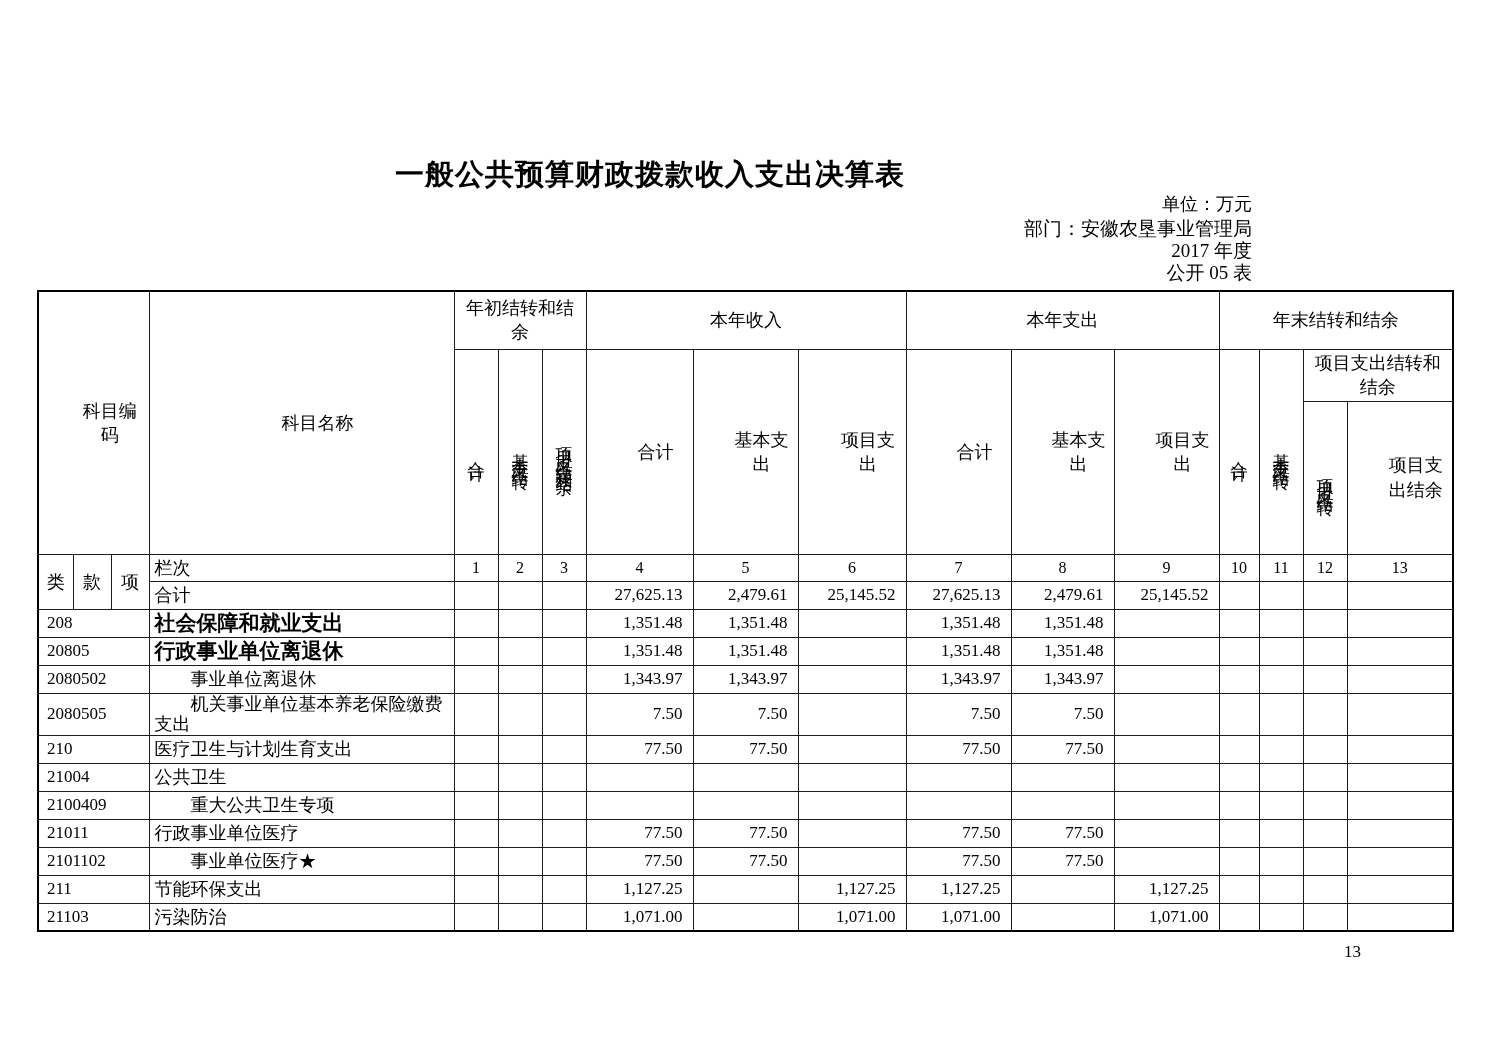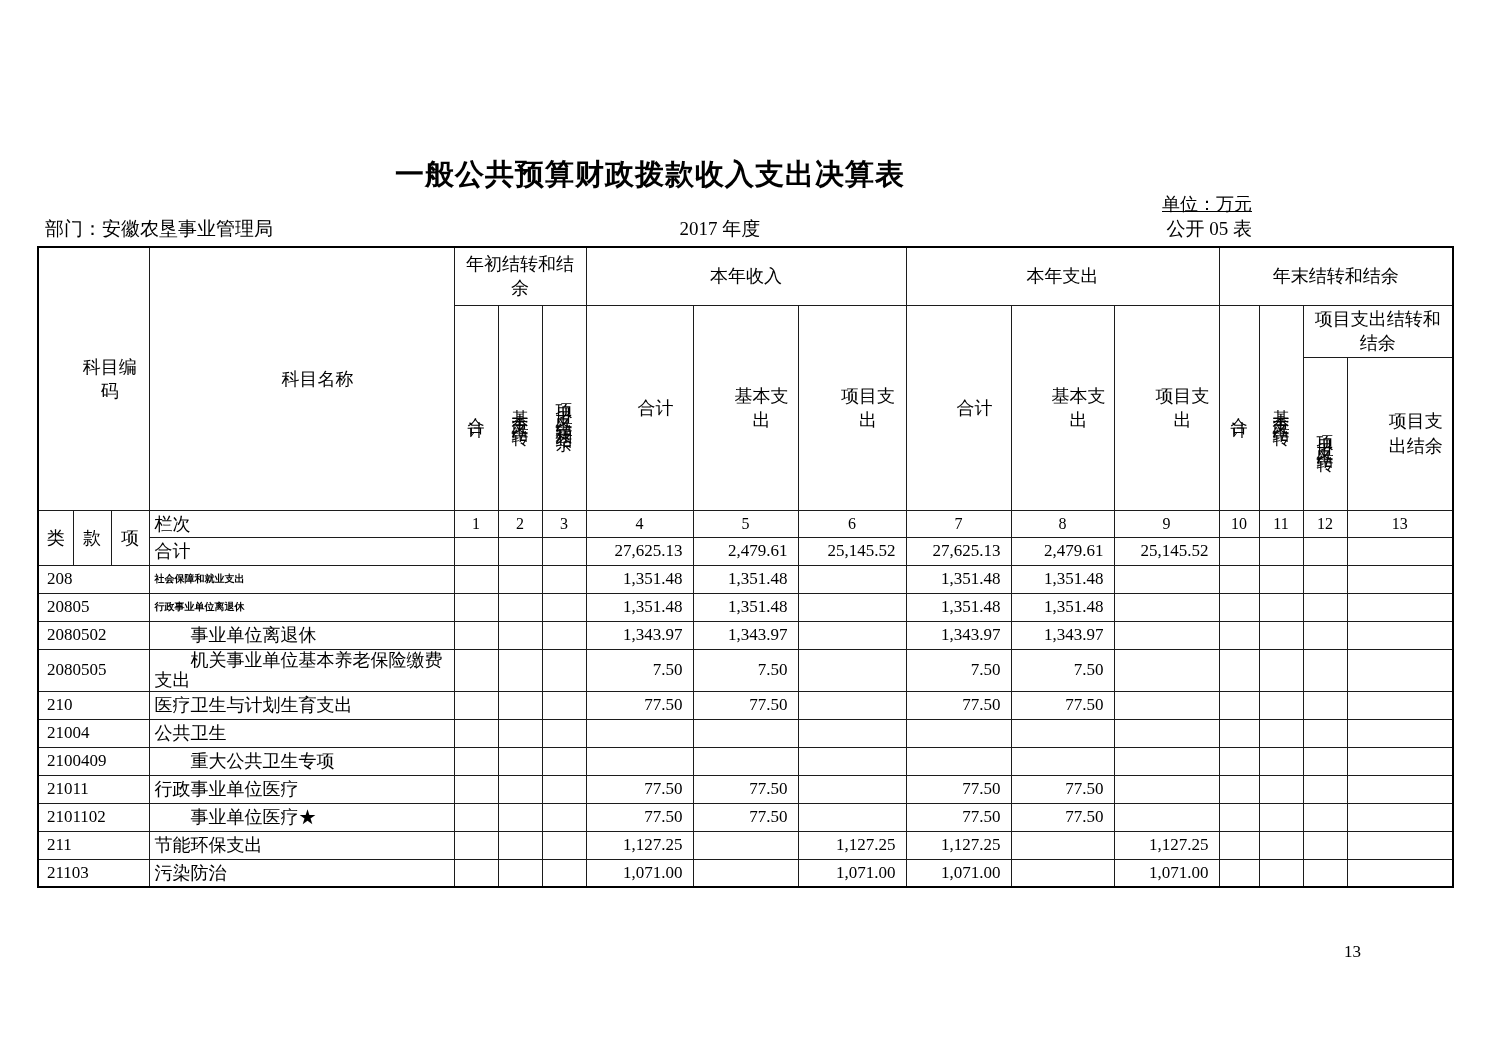--- a/index.html
+++ b/index.html
@@ -1,23 +1,23 @@
 <!DOCTYPE html>
 <html><head>
 <meta charset="utf-8">
 <style>
   html,body{margin:0;padding:0;background:#ffffff;}
   body{width:1500px;height:1055px;font-family:"Liberation Serif",serif;color:#000;position:relative;overflow:hidden;}
   .page{position:relative;width:1300px;height:1055px;background:#fff;}
 
   .title{margin:0;padding-top:158px;text-align:center;font-family:"Liberation Sans",sans-serif;
          font-weight:700;font-size:29px;line-height:32px;letter-spacing:1px;}
-  .unit-line{margin:4px 48px 0 37px;text-align:right;font-size:18px;line-height:20px;text-decoration:underline;}
+  .unit-line{margin:4px 48px 0 37px;text-align:right;font-size:18px;line-height:20px;}
   .meta-line{margin:4px 48px 0 45px;display:flex;justify-content:space-between;align-items:flex-end;
-             font-size:19px;line-height:22px;}
+             font-size:19px;line-height:22px;flex-direction:column;}
   .meta-line .mid{flex:0 0 auto;}
 
   table.fin{border-collapse:collapse;table-layout:fixed;width:1415px;margin:6px 0 0 37px;
             border:2px solid #000;}
   th,td{border:1px solid #1c1c1c;padding:0 4px;vertical-align:middle;overflow:hidden;
         font-weight:normal;font-size:17px;}
   tr.rowA{height:50px;}
   tr.rowB1{height:52px;}
   tr.rowB2{height:153px;}
   tr.lanci-row{height:27px;}
@@ -27,21 +27,21 @@
   th.group{font-size:18px;text-align:center;}
   .wrap6{max-width:6.4em;margin:4px auto;line-height:1.35;}
   .wrap7{max-width:7.4em;margin:0 auto;line-height:1.35;}
   .wrap4{max-width:4.6em;margin:0 auto;line-height:1.35;}
   th.big{font-size:18px;text-align:center;padding-left:36px;}
   .vwrap{display:flex;justify-content:center;align-items:center;height:100%;}
   .vtext{writing-mode:vertical-rl;text-orientation:upright;letter-spacing:4px;font-size:17px;line-height:1;}
 
   td.code{text-align:left;padding-left:8px;font-size:17px;white-space:nowrap;margin-top:37px;}
   td.name{text-align:left;padding-left:5px;font-size:18px;line-height:1.15;}
-  td.name.emph{font-family:"Liberation Sans",sans-serif;font-weight:700;font-size:10px;}
+  td.name.emph{font-family:"Liberation Sans",sans-serif;font-weight:700;font-size:21px;}
   td.name.indent{text-indent:2em;}
   td.num{text-align:right;padding-right:10px;font-size:17px;white-space:nowrap;}
   td.cnum{text-align:center;font-size:16px;}
   td.label-left{text-align:left;padding-left:5px;font-size:18px;}
   th.kkx{text-align:center;font-size:18px;}
 
   .page-number{position:absolute;left:1344px;top:942px;font-size:17px;}
 </style>
 </head>
 <body>

